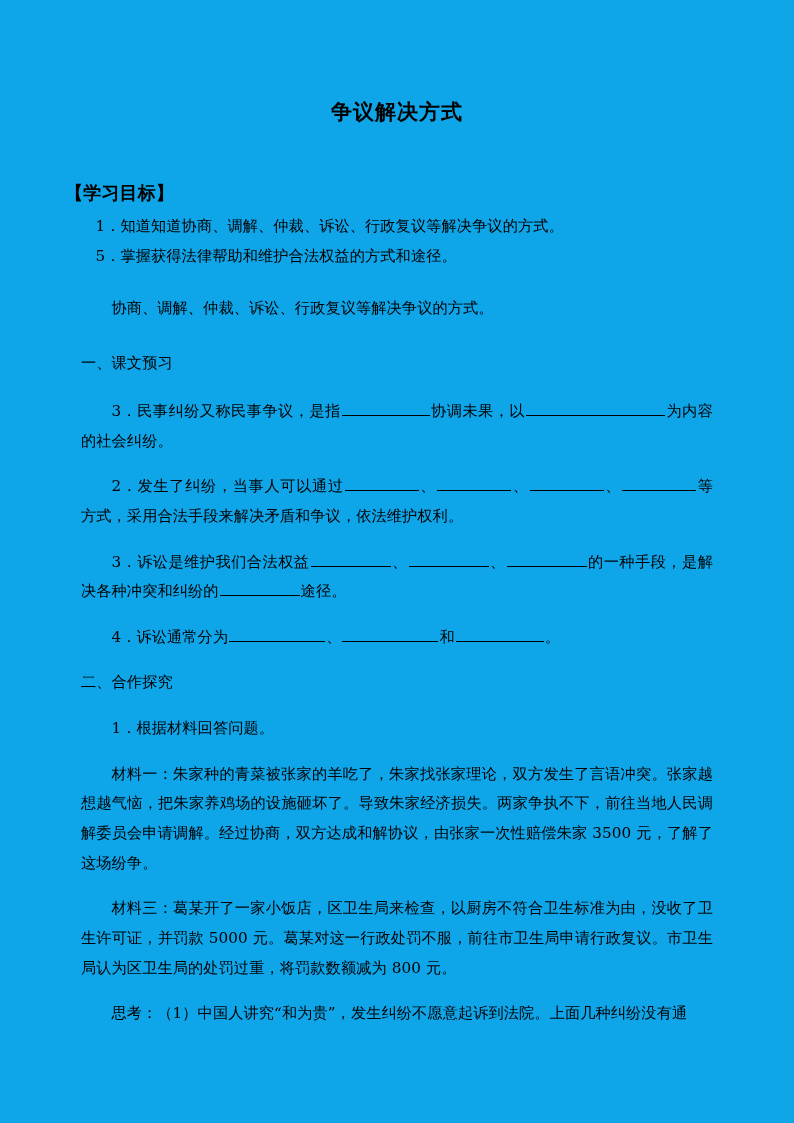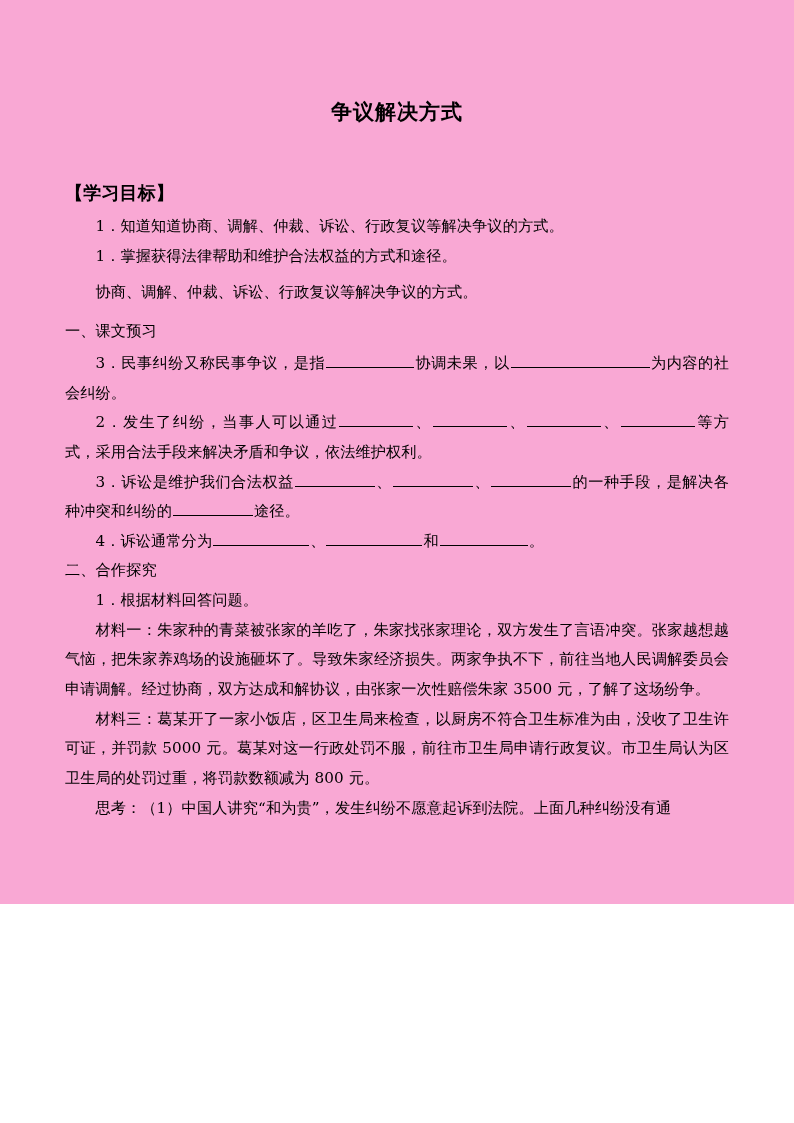--- a/index.html
+++ b/index.html
@@ -3,22 +3,22 @@
 <meta charset="utf-8">
 <style>
   html, body {
     margin: 0;
     padding: 0;
     background: #ffffff;
   }
   .page {
     position: relative;
     width: 794px;
-    height: 904px;
-    background: #f9a8d4;
+    height: 1123px;
+    background: #0ea5e9;
     box-sizing: border-box;
     font-family: "DejaVu Serif", "Liberation Serif", serif;
     color: #000000;
     overflow: hidden;
   }
   .content {
     position: absolute;
     left: 65px;
     top: 0;
     width: 664px;
@@ -40,21 +40,21 @@
     margin: 0;
     letter-spacing: 0.2px;
   }
   .sh-objectives { padding-top: 55px; }
   .sh-keypoints  { padding-top: 14px; }
   .sh-process    { padding-top: 13px; }
 
   .para {
     font-size: 15.2px;
     line-height: 1.95;
-    margin: 0;
+    margin: 16px;
     text-align: justify;
     text-justify: inter-ideograph;
     letter-spacing: 0.1px;
   }
   .indent { text-indent: 2em; }
   .pad-top-sm { padding-top: 6px; }
   .pad-top-xs { padding-top: 2px; }
   .pad-top-md { padding-top: 10px; }
 
   .list-item {
@@ -81,21 +81,21 @@
 </head>
 <body>
 
 <div class="page">
   <div class="content">
 
     <h1 class="doc-title">争议解决方式</h1>
 
     <h2 class="section-head sh-objectives">【学习目标】</h2>
     <p class="list-item pad-top-sm">1．知道知道协商、调解、仲裁、诉讼、行政复议等解决争议的方式。</p>
-    <p class="list-item">1．掌握获得法律帮助和维护合法权益的方式和途径。</p>
+    <p class="list-item">5．掌握获得法律帮助和维护合法权益的方式和途径。</p>
 
     <p class="para indent pad-top-sm">协商、调解、仲裁、诉讼、行政复议等解决争议的方式。</p>
 
 
     <p class="para pad-top-md">一、课文预习</p>
 
     <p class="para indent pad-top-xs"><span>3．民事纠纷又称民事争议，是指</span><span class="blank b-11"></span><span>协调未果，以</span><span class="blank b-17"></span><span>为内容的社会纠纷。</span></p>
 
     <p class="para indent"><span>2．发生了纠纷，当事人可以通过</span><span class="blank b-9"></span><span>、</span><span class="blank b-9"></span><span>、</span><span class="blank b-9"></span><span>、</span><span class="blank b-9"></span><span>等方式，采用合法手段来解决矛盾和争议，依法维护权利。</span></p>
 

